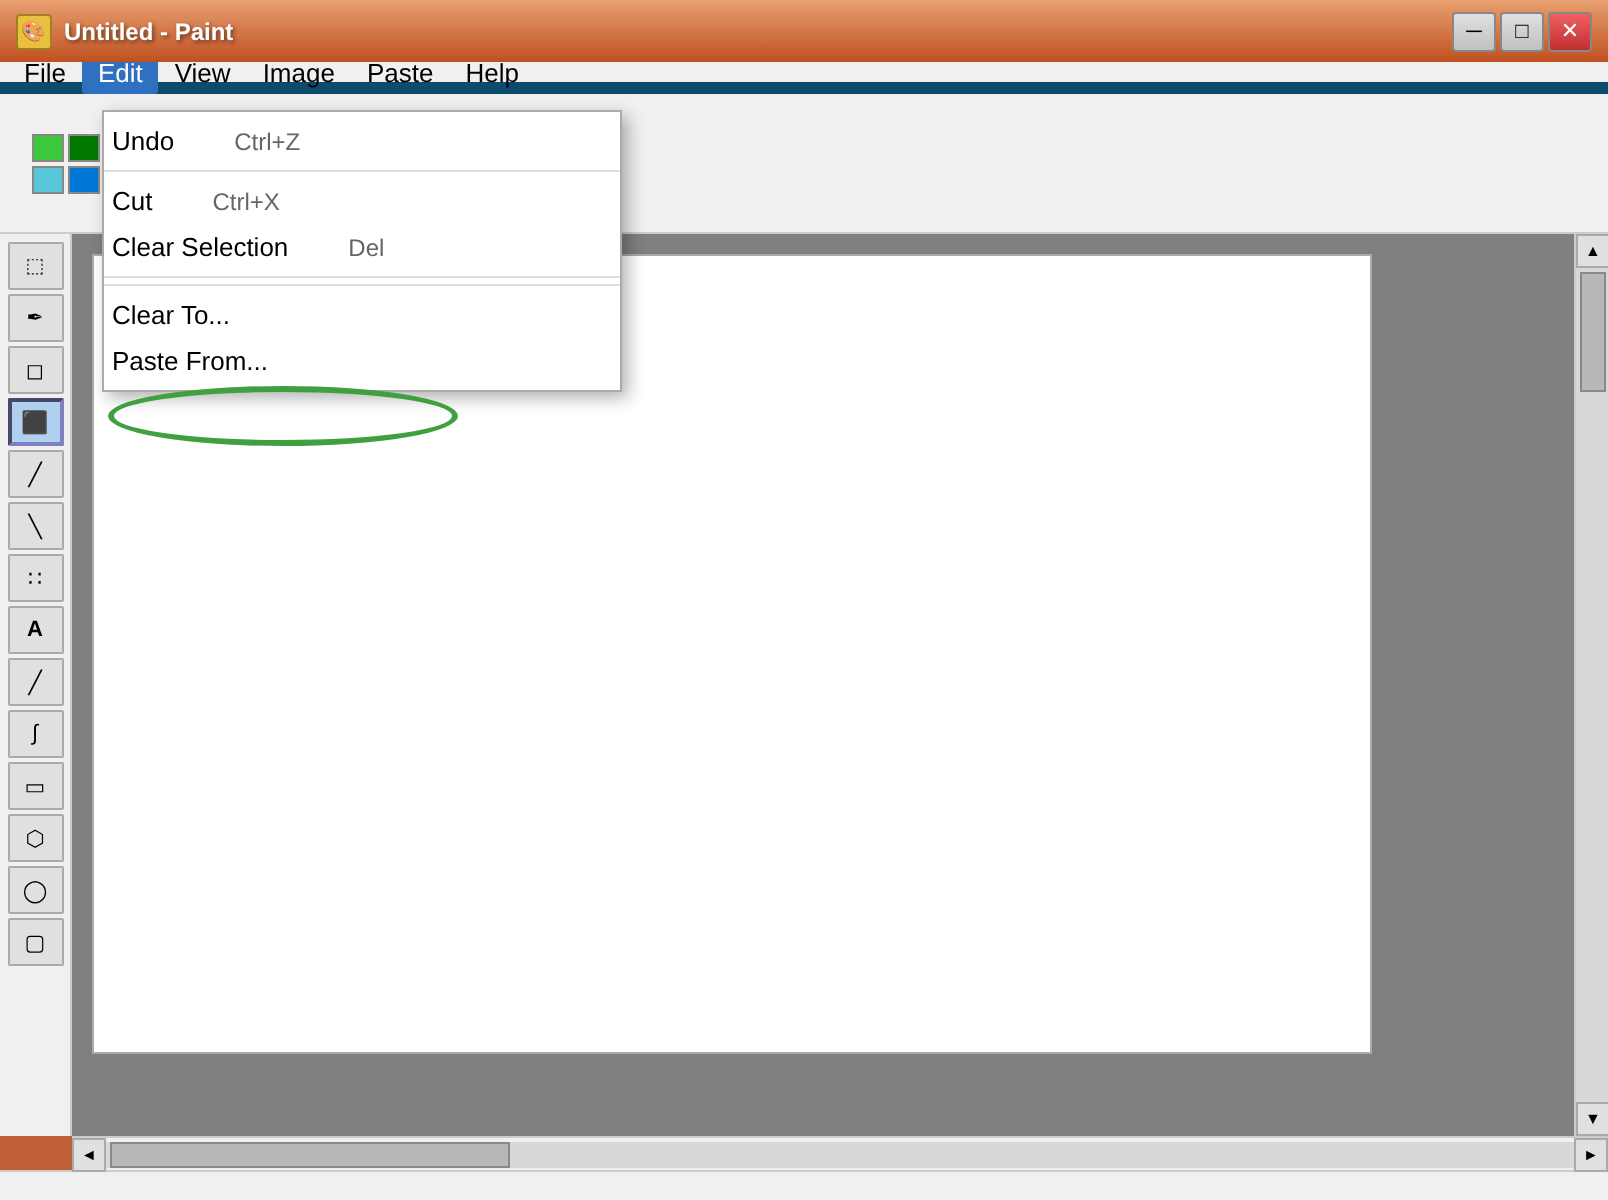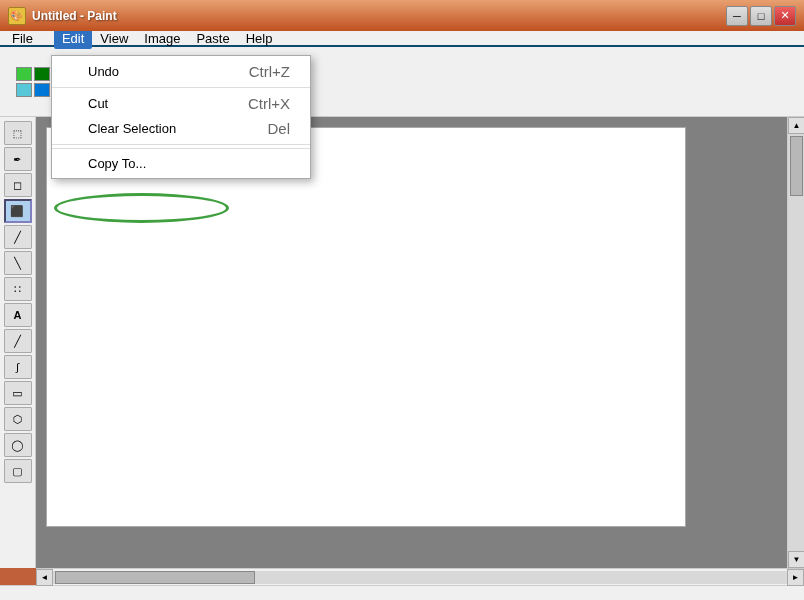--- a/index.html
+++ b/index.html
@@ -59,35 +59,34 @@
     }
     .title-btn.close {
       background: linear-gradient(to bottom, #f06060, #c03030);
       color: white;
     }
 
     
     .menu-bar {
       height: 16px;
       background: #f0f0f0;
-      border-bottom: 2px solid #0c4a6e;
+      border-bottom: 6px solid #0c4a6e;
       display: flex;
       align-items: center;
       padding: 0 4px;
     }
     .menu-item {
       padding: 3px 8px;
       cursor: pointer;
       font-size: 13px;
       border-radius: 2px;
     }
     .menu-item.active {
       background: #3070c0;
       color: white;
-      margin-left: 13px;
     }
 
     
     .toolbar {
       height: 70px;
       background: #f0f0f0;
       border-bottom: 1px solid #ccc;
       display: flex;
       align-items: center;
       padding: 4px 8px;
@@ -252,35 +251,34 @@
       left: 51px;
       width: 260px;
       background: white;
       border: 1px solid #aaa;
       box-shadow: 3px 3px 8px rgba(0,0,0,0.3);
       z-index: 1000;
       padding: 3px 0;
     }
     .dropdown-item {
       display: flex;
-      justify-content: space-between;
-      align-items: center;
-      padding: 4px 20px 4px 36px;
+      align-items: center;
+      padding: 4px 20px 4px 4px;
       cursor: pointer;
       font-size: 13px;
       position: relative;
     }
     .dropdown-separator {
       height: 1px;
       background: #ddd;
       margin: 3px 0;
     }
     .shortcut {
       color: #666;
-      font-size: 15px;
+      font-size: 12px;
       margin-left: 30px;
     }
 
     
     .clear-selection-highlight {
       position: absolute;
       top: 193px;
       left: 54px;
       width: 175px;
       height: 30px;
@@ -410,18 +408,22 @@
     <span>Cut</span>
     <span class="shortcut">Ctrl+X</span>
   </div>
   <div class="dropdown-item">
     <span>Clear Selection</span>
     <span class="shortcut">Del</span>
   </div>
   <div class="dropdown-separator"></div>
   <div class="dropdown-separator"></div>
   <div class="dropdown-item">
-    <span>Copy To...</span>
+    <span>Clear To...</span>
     <span class="shortcut"></span>
   </div>
+  <div class="dropdown-item">
+    <span>Paste From...</span>
+    <span class="shortcut"></span>
+  </div>
 </div>
 
 <div class="clear-selection-highlight"></div>
 
 </body></html>

